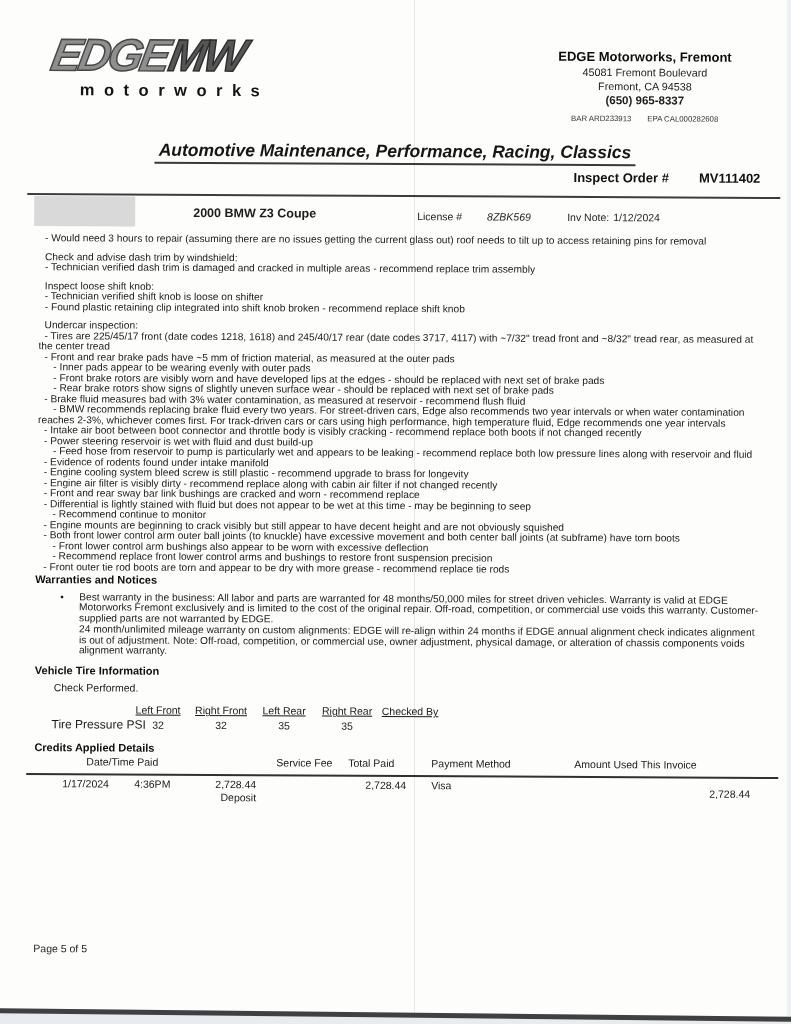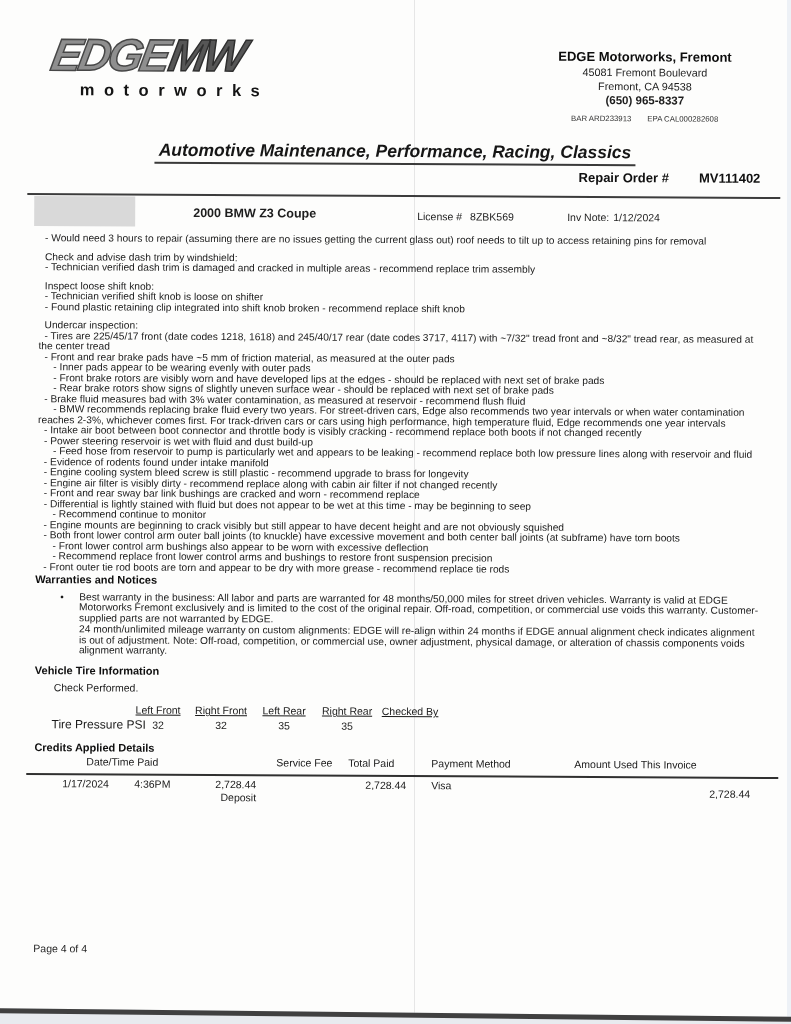--- a/index.html
+++ b/index.html
@@ -31,21 +31,21 @@
   .title { display:inline-block; font-style:italic; font-weight:bold; font-size:17.5px; color:#161616;
            border-bottom:2px solid #3a3a3a; padding:0 4px 1px 4px; }
   .ro-line { position:absolute; right:30px; top:169px; font-weight:bold; font-size:13px; color:#101010; }
   .ro-num { margin-left:30px; }
   .hrule { position:absolute; left:28px; right:10px; top:195px; height:2px; background:#3c3c3c; }
   .redaction { position:absolute; left:35px; top:198px; width:101px; height:30px; background:#d9d9d9; }
 
   
   .veh-name { position:absolute; left:194px; top:207px; font-weight:bold; font-size:12.5px; }
   .veh-license { position:absolute; left:418px; top:210px; font-size:10.5px; }
-  .veh-license .val { margin-left:8px; }
+  .veh-license .val { margin-left:25px;font-style:italic; }
   .veh-inv { position:absolute; left:568px; top:210px; font-size:10.5px; }
   .veh-inv .val { margin-left:4px; }
 
   
   .flow { position:absolute; left:40px; top:235px; width:722px; font-size:10.2px; line-height:10.5px; color:#1a1a1a; }
   .body-line { min-height:10.5px; text-indent:6px; }
   .body-line.ind1 { text-indent:15px; }
   .body-line.blank { min-height:8px; }
 
   .warr-head { font-weight:bold; font-size:11px; color:#0f0f0f; margin-top:2px; margin-left:-2px; }
@@ -110,21 +110,21 @@
       <div class="co-reg">
         <span>BAR ARD233913</span><span class="co-reg-gap">EPA CAL000282608</span>
       </div>
     </div>
 
     <div class="title-row">
       <span class="title">Automotive Maintenance, Performance, Racing, Classics</span>
     </div>
 
     <div class="ro-line">
-      <span>Repair Order #</span><span class="ro-num">MV111402</span>
+      <span>Inspect Order #</span><span class="ro-num">MV111402</span>
     </div>
 
     <div class="hrule"></div>
     <div class="redaction"></div>
 
     <div class="veh-name">2000 BMW Z3 Coupe</div>
     <div class="veh-license">
       <span>License #</span><span class="val">8ZBK569</span>
     </div>
     <div class="veh-inv">
@@ -200,17 +200,17 @@
         <span class="cr-d0">1/17/2024</span>
         <span class="cr-d1">4:36PM</span>
         <span class="cr-d2">2,728.44</span>
         <span class="cr-d3"></span>
         <span class="cr-d4">2,728.44</span>
         <span class="cr-d5">Visa</span>
         <span class="cr-d6">2,728.44</span>
       </div>
     </div>
 
-    <div class="footer">Page 4 of 4</div>
+    <div class="footer">Page 5 of 5</div>
   </div>
 
   <div class="scan-bottom"></div>
 </div>
 
 </body></html>

